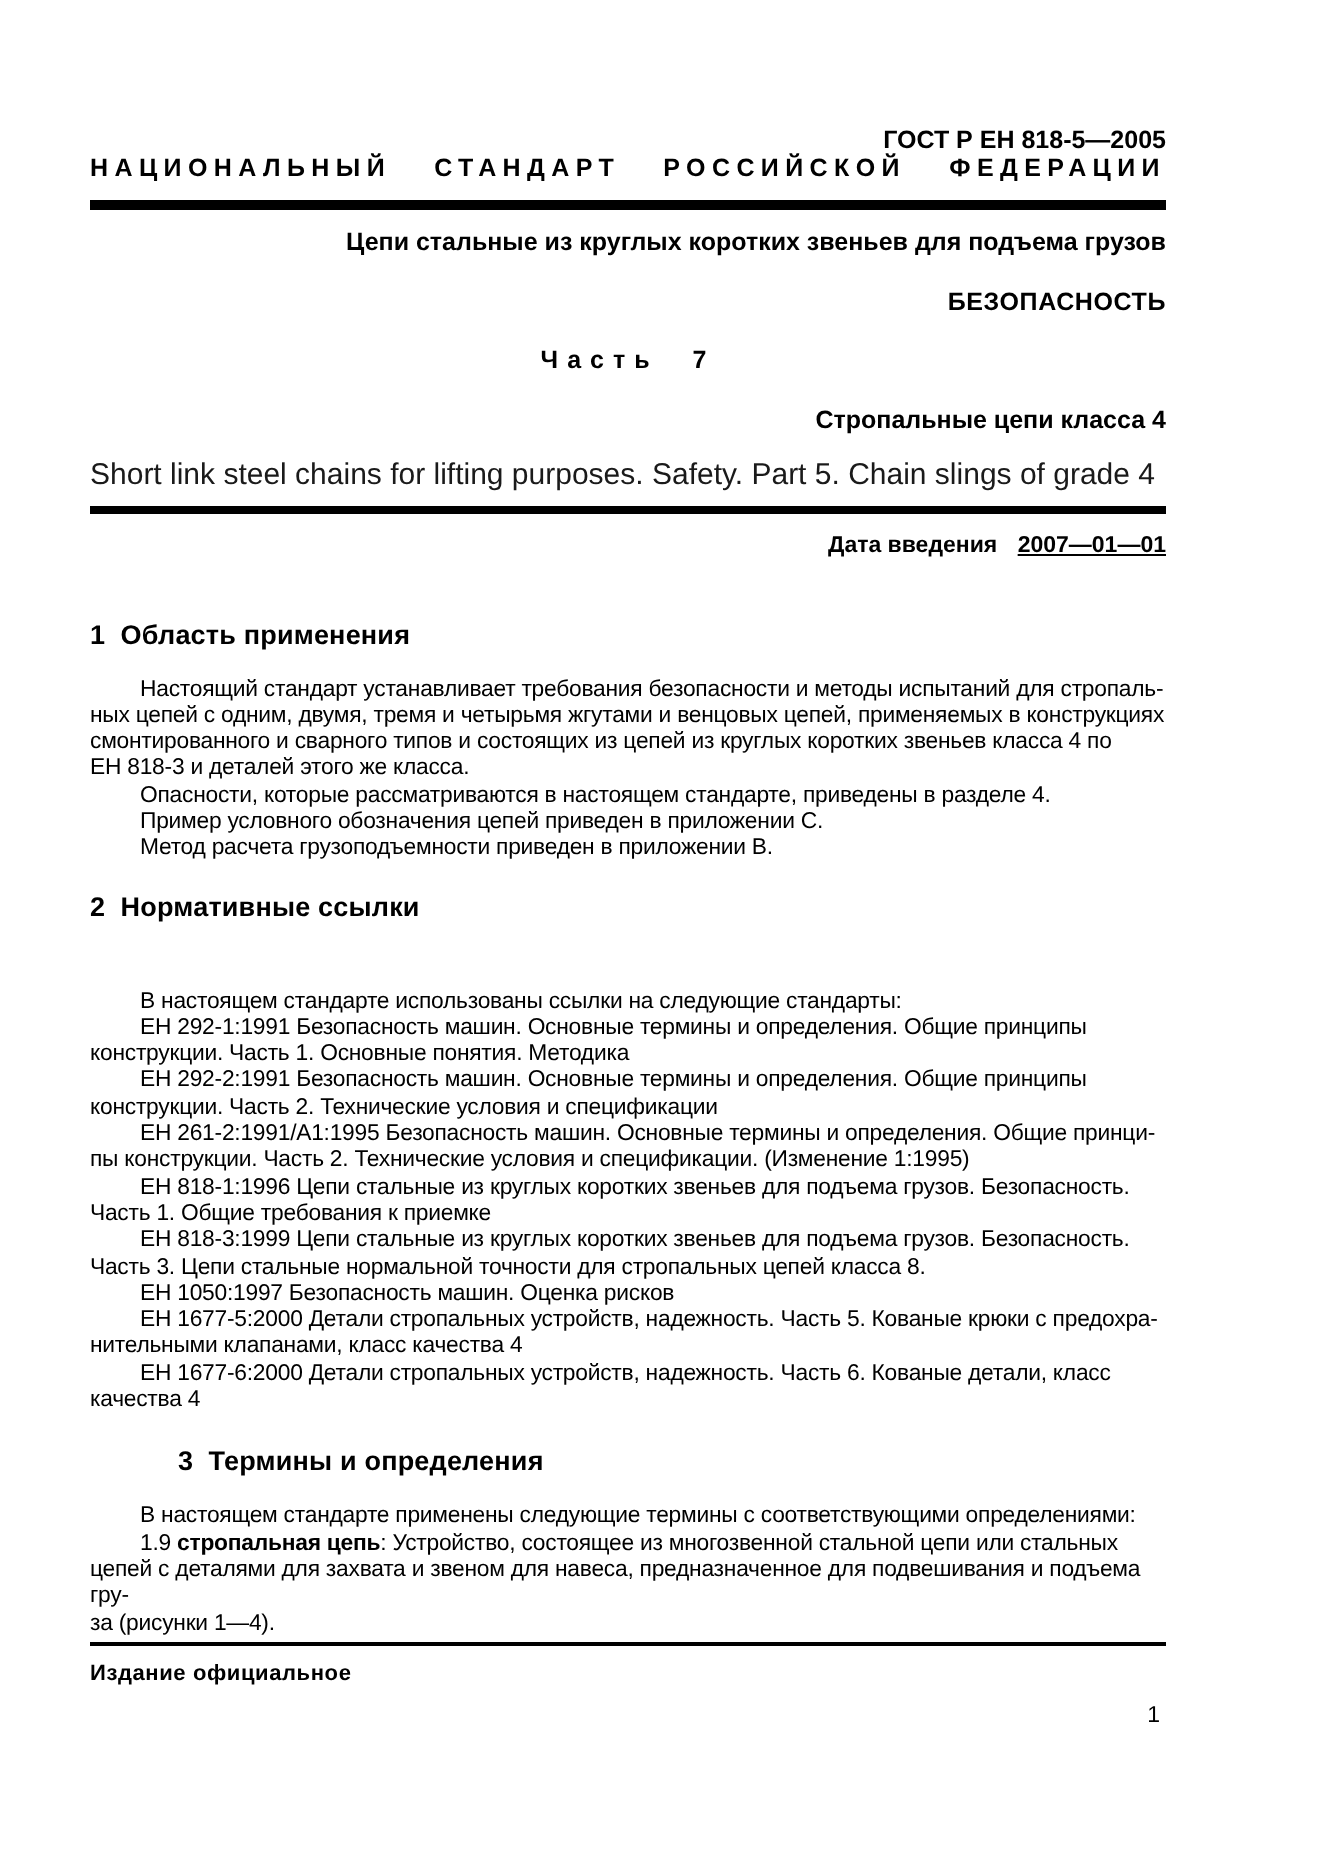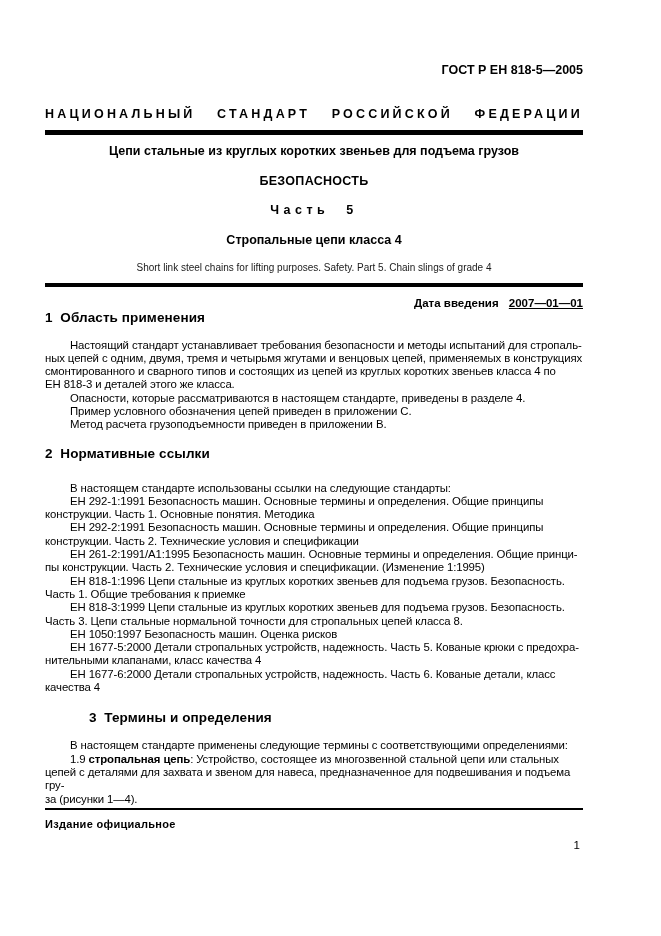--- a/index.html
+++ b/index.html
@@ -7,67 +7,67 @@
     width: 628px; height: 936px;
     background: #ffffff; color: #000000;
     font-family: "Liberation Sans", sans-serif;
     box-sizing: border-box;
     padding: 63px 45px 0 45px;
     position: relative;
     overflow: hidden;
   }
   .doc-number { font-size: 12.5px; font-weight: bold; text-align: right; line-height: 14px; }
   .banner {
-    margin-top: 30px; font-size: 12.5px; font-weight: bold;
+    font-size: 12.5px; font-weight: bold;
     letter-spacing: 3.2px; line-height: 14px;
     text-align: justify; text-align-last: justify;
   }
   .bar-thick { margin-top: 9px; height: 5px; background: #000; }
   .title-ru, .title-safety, .title-subject {
-    text-align: center; font-weight: bold; font-size: 12.5px; line-height: 14px;
+    text-align: right; font-weight: bold; font-size: 12.5px; line-height: 14px;
   }
   .title-ru { margin-top: 9px; }
   .title-safety { margin-top: 16px; letter-spacing: 0.3px; }
   .title-part {
     margin-top: 15px; text-align: center; font-weight: bold; font-size: 12.5px;
     line-height: 14px; letter-spacing: 4.5px; word-spacing: 9px;
   }
   .title-subject { margin-top: 16px; }
-  .title-en { margin-top: 15px; text-align: center; font-size: 10px; line-height: 12px; color: #1a1a1a; }
+  .title-en { margin-top: 15px; font-size: 15px; line-height: 12px; color: #1a1a1a; }
   .rule-med { margin-top: 9px; height: 3.5px; background: #000; }
   .date-line { margin-top: 9px; text-align: right; font-weight: bold; font-size: 11.5px; line-height: 14px; }
   .date-line .date-value { margin-left: 7px; text-decoration: underline; }
   .section-heading {
     font-size: 13.5px; font-weight: bold; line-height: 16px; white-space: pre; letter-spacing: 0.1px;
   }
-  .h1 { }
+  .h1 { margin-top: 30px; }
   .h2 { margin-top: 14px; }
   .h3 { margin-top: 16px; margin-left: 44px; }
   .body-block { margin-top: 13px; font-size: 11.4px; line-height: 13.3px; letter-spacing: -0.12px; }
-  .body-block-refs { margin-top: 20px; }
+  .body-block-refs { margin-top: 33px; }
   .para { margin: 0; text-indent: 25px; white-space: pre-line; }
   .term-name { font-weight: bold; }
   .footer-rule { margin-top: 2px; height: 2px; background: #000; }
   .edition { margin-top: 8px; font-weight: bold; font-size: 11px; line-height: 13px; letter-spacing: 0.3px; }
   .page-num { margin-top: 8px; text-align: right; font-size: 11.5px; line-height: 13px; padding-right: 3px; }
 </style>
 </head>
 <body>
 
 <div class="page">
 
   <div class="doc-number">ГОСТ Р ЕН 818-5—2005</div>
 
   <div class="banner">НАЦИОНАЛЬНЫЙ СТАНДАРТ РОССИЙСКОЙ ФЕДЕРАЦИИ</div>
 
   <div class="bar-thick"></div>
 
   <div class="title-ru">Цепи стальные из круглых коротких звеньев для подъема грузов</div>
   <div class="title-safety">БЕЗОПАСНОСТЬ</div>
-  <div class="title-part">Часть 5</div>
+  <div class="title-part">Часть 7</div>
   <div class="title-subject">Стропальные цепи класса 4</div>
   <div class="title-en">Short link steel chains for lifting purposes. Safety. Part 5. Chain slings of grade 4</div>
 
   <div class="rule-med"></div>
 
   <div class="date-line">
     <span>Дата введения</span>
     <span class="date-value">2007—01—01</span>
   </div>
 

